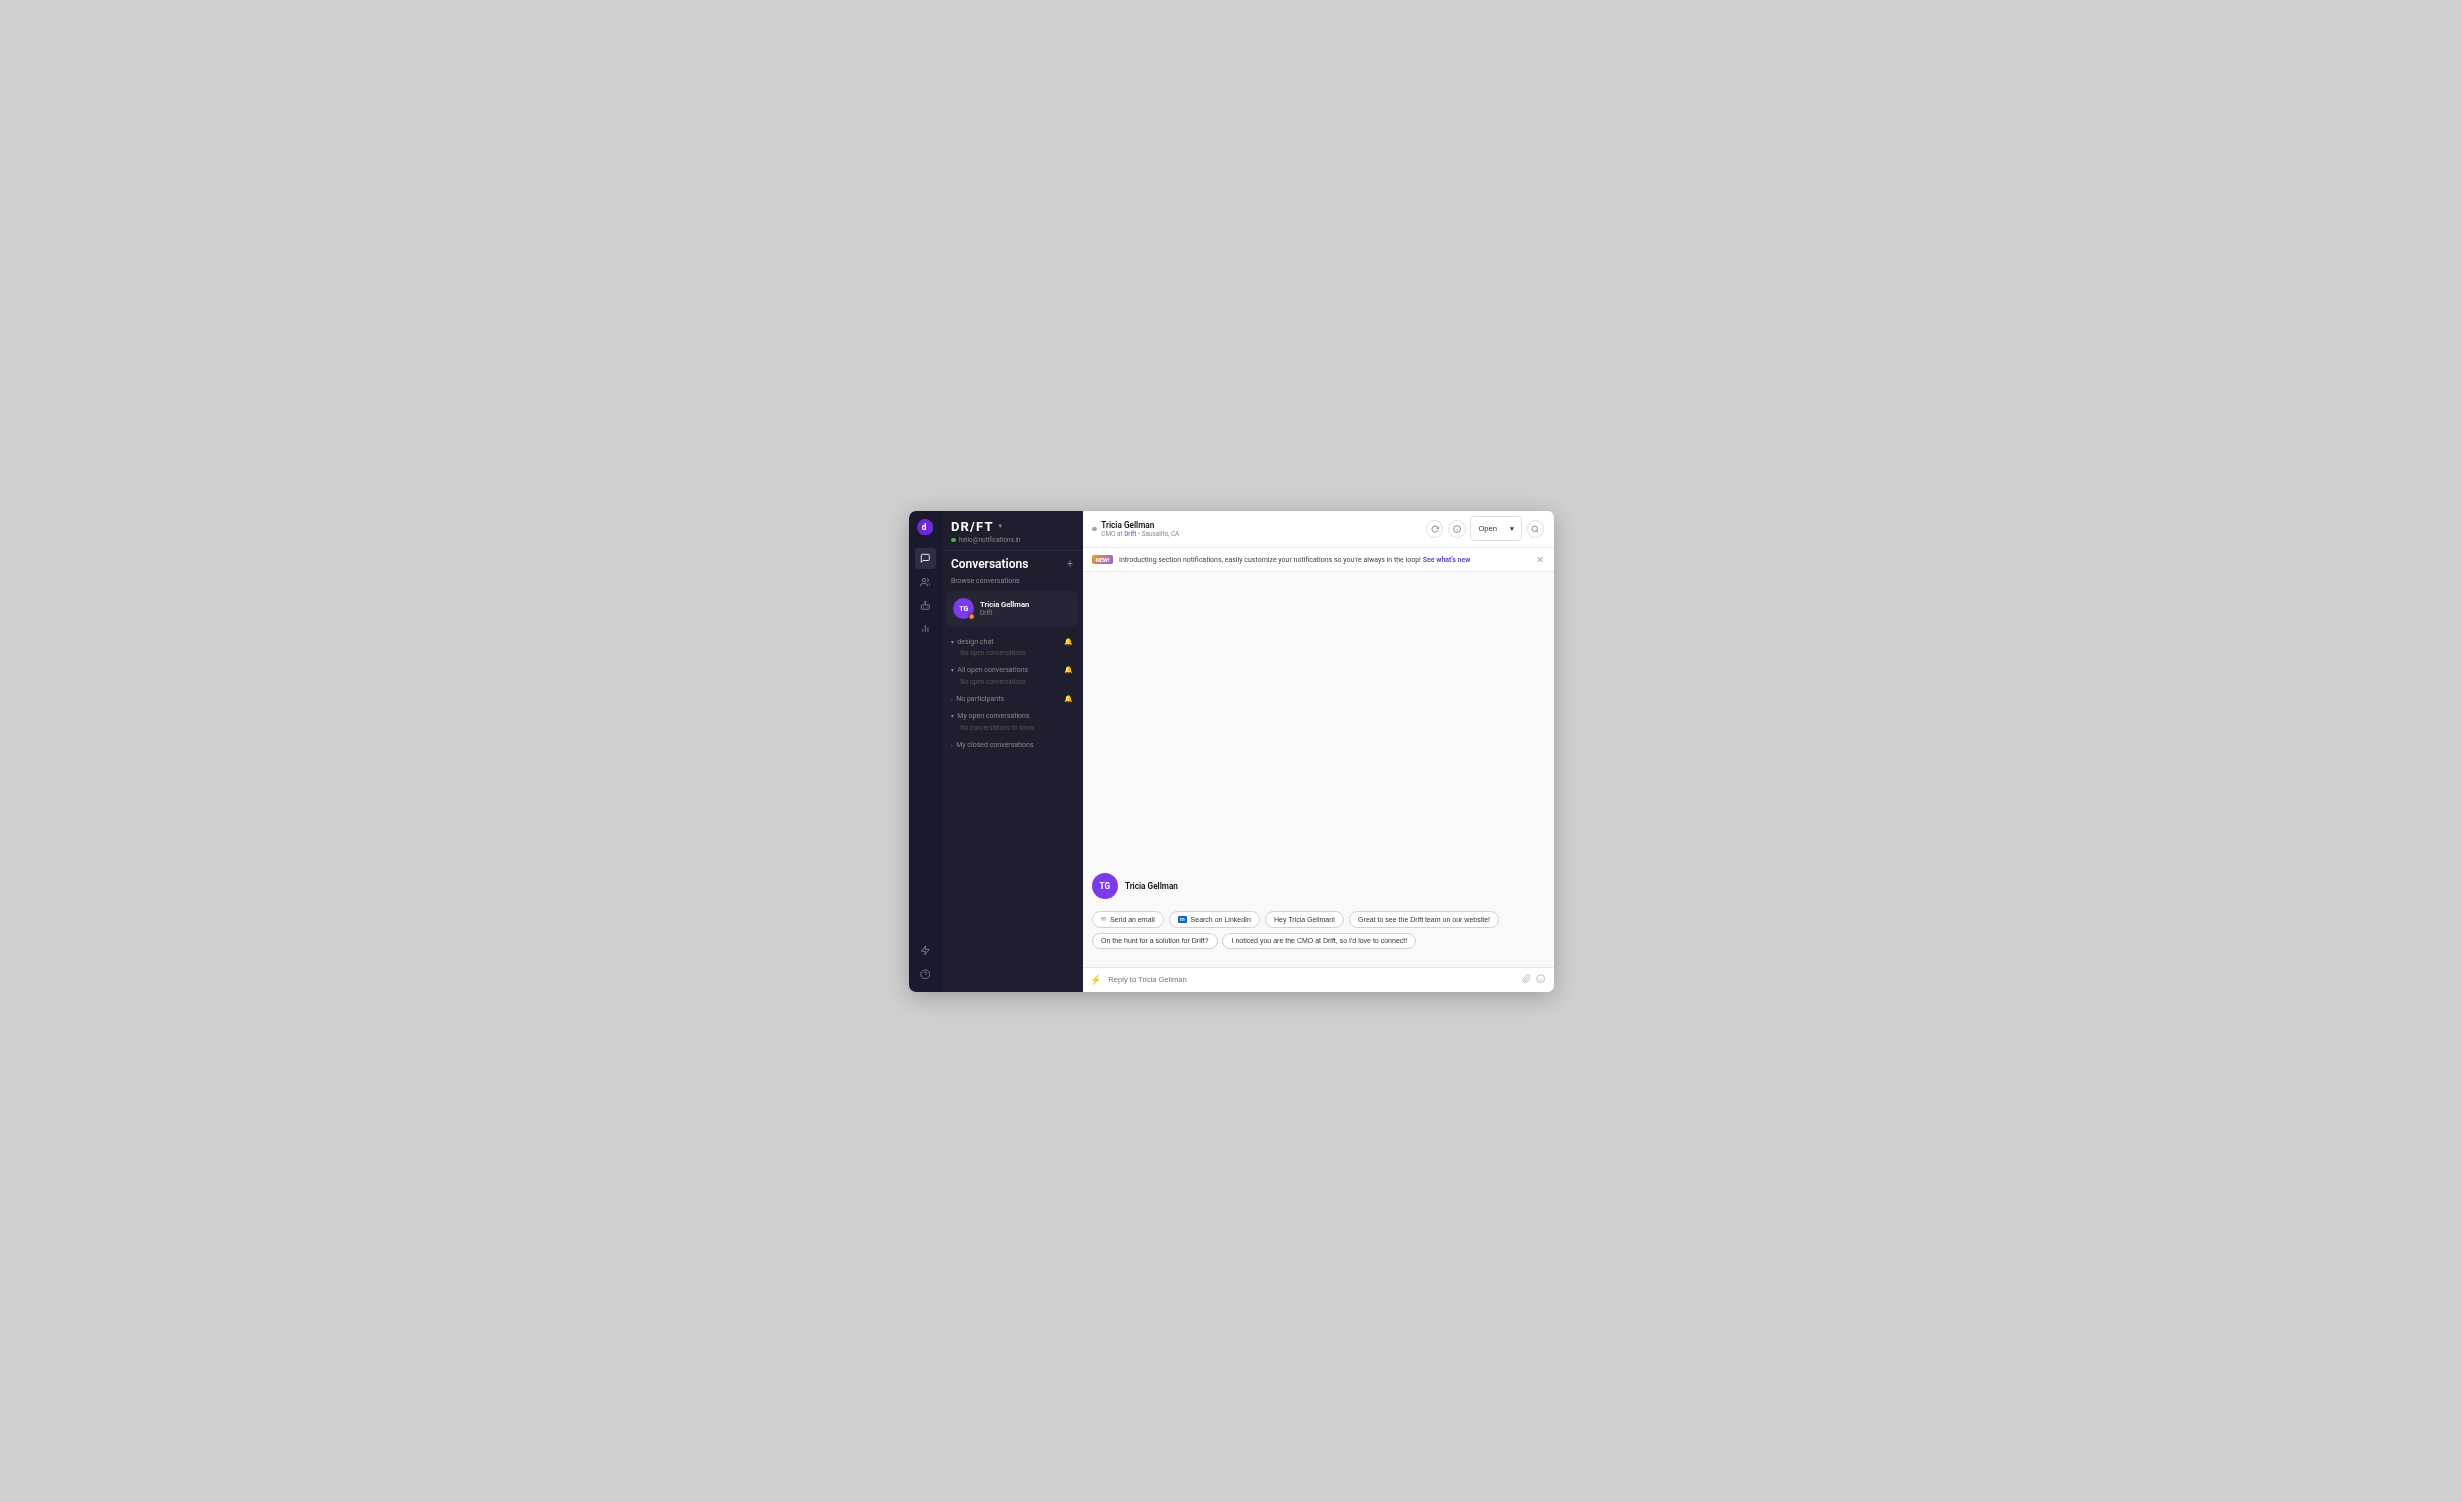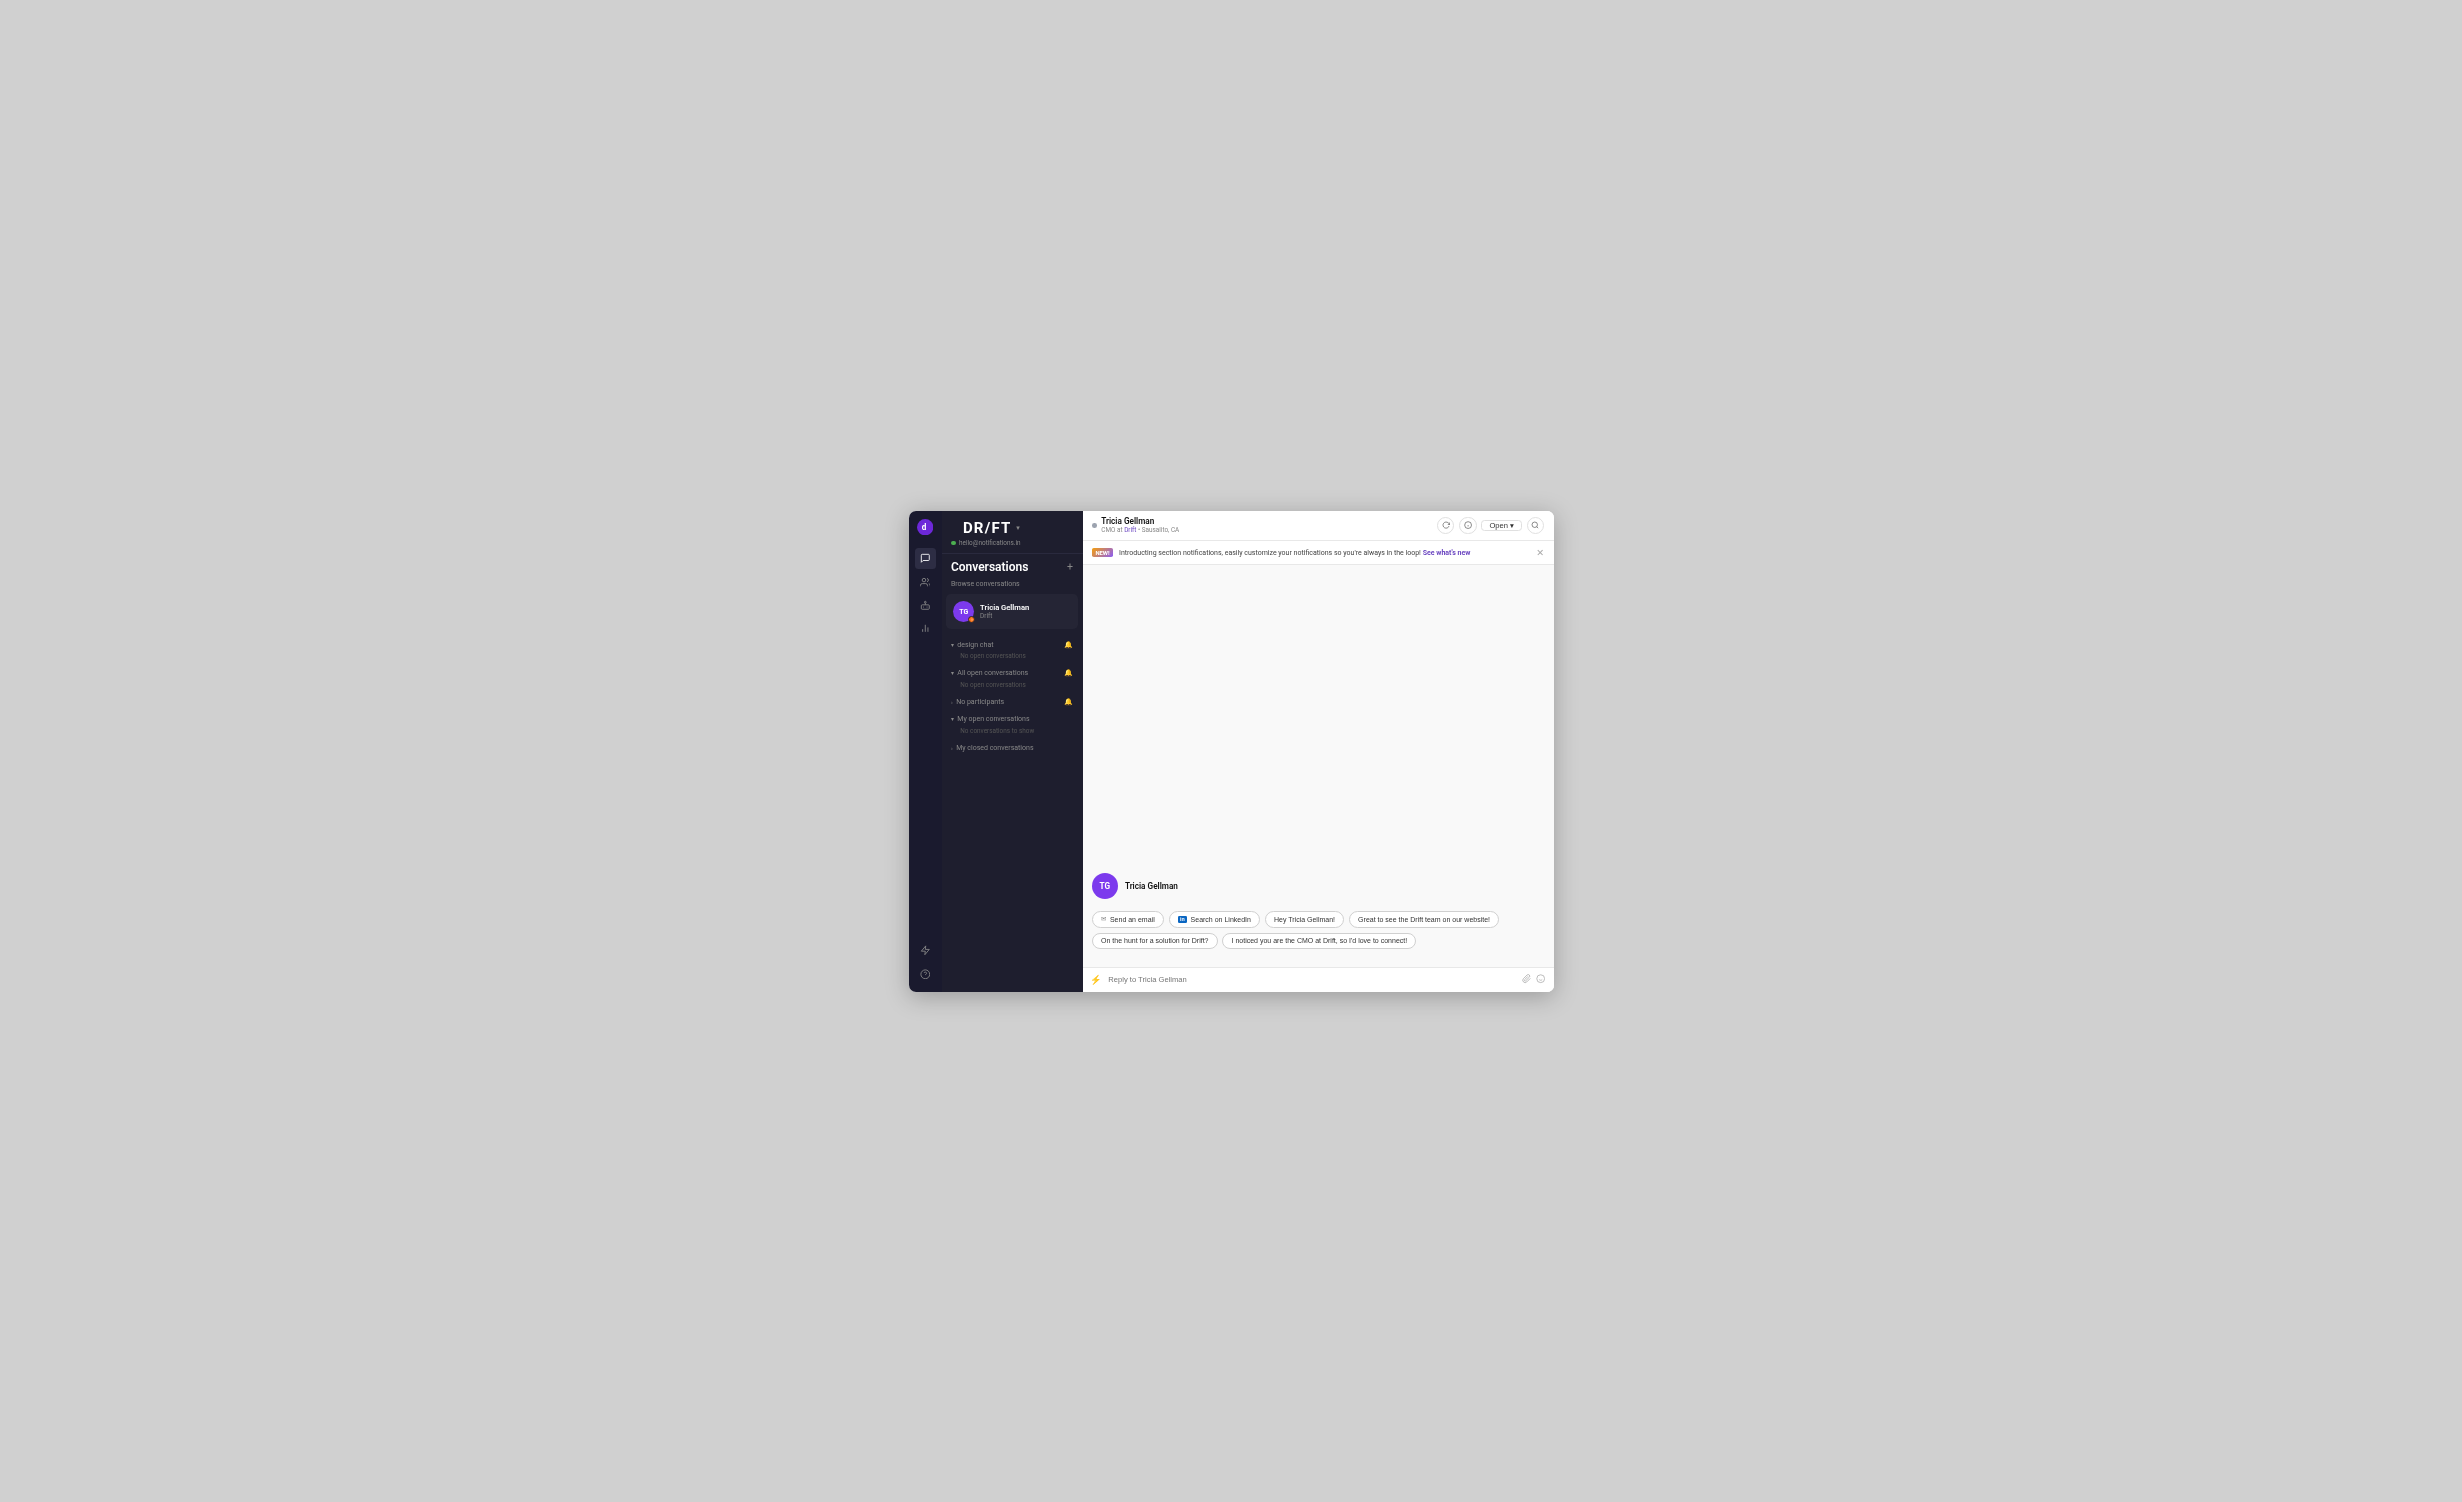--- a/index.html
+++ b/index.html
@@ -70,24 +70,23 @@
       border-bottom: 0.6px solid #2a2a3e;
     }
     .sidebar-brand {
       display: flex;
       align-items: center;
       gap: 4.7px;
       margin-bottom: 2.3px;
     }
     .brand-name {
       color: #fff;
-      font-size: 15px;
+      font-size: 13px;
       font-weight: 700;
       letter-spacing: 1.2px;
-      margin-left: 12px;
     }
     .brand-chevron {
       color: #888;
       font-size: 7px;
     }
     .online-status {
       display: flex;
       align-items: center;
       gap: 3.5px;
       font-size: 6.4px;
@@ -260,27 +259,27 @@
       align-items: center;
       justify-content: center;
       cursor: pointer;
       font-size: 8.2px;
       color: #555;
     }
     .open-btn {
       background: #fff;
       border: 0.6px solid #e0e0e0;
       border-radius: 3.5px;
-      padding: 0 7px;
+      padding: 7px 7px;
       font-size: 7.6px;
       cursor: pointer;
       color: #333;
       display: flex;
       align-items: center;
-      gap: 2px;
+      gap: 13px;
     }
     
     .notif-banner {
       background: #fff;
       border-bottom: 0.6px solid #e8e8e8;
       padding: 5.9px 9.4px;
       display: flex;
       align-items: center;
       gap: 5.9px;
       font-size: 7px;

